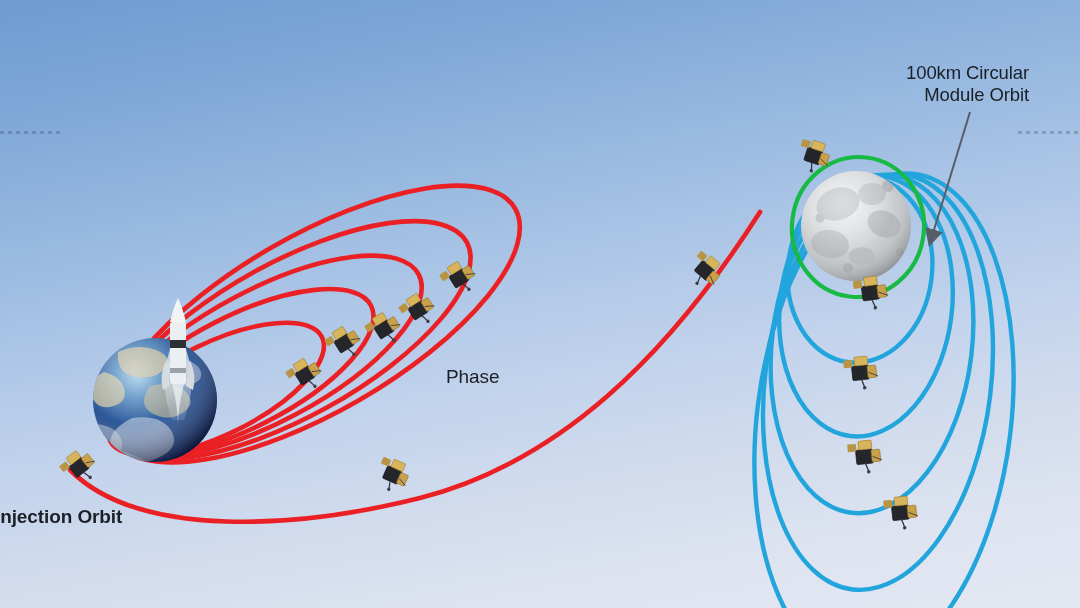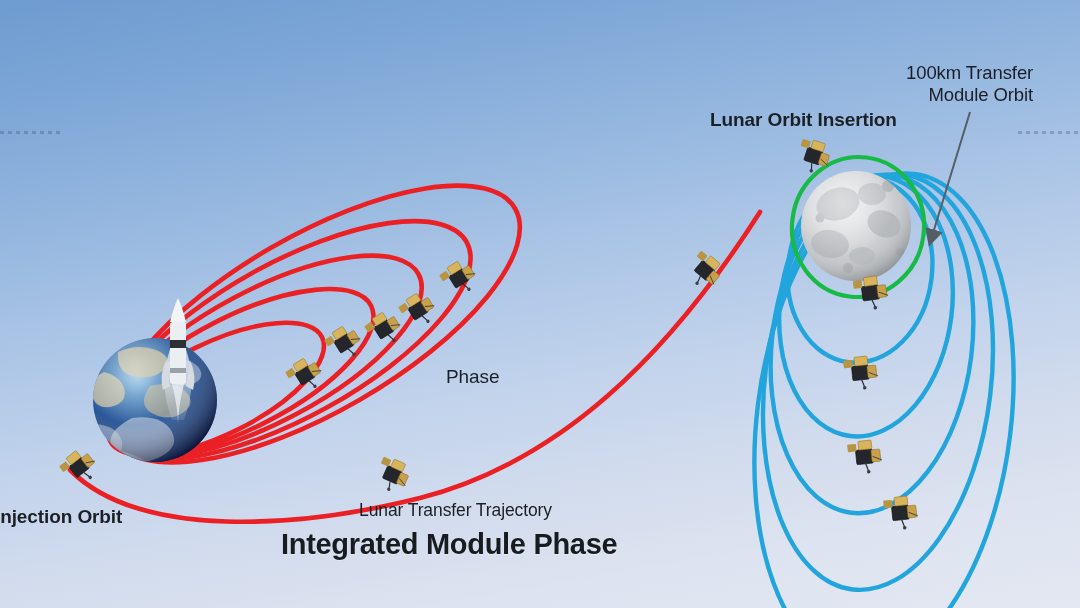--- a/index.html
+++ b/index.html
@@ -216,24 +216,21 @@
     </g>
   </svg>
 
   <div class="edge-dots left"></div>
   <div class="edge-dots right"></div>
 
   <div class="lbl lbl-bold" id="lbl-injection">Injection Orbit</div>
 
   <div class="lbl lbl-reg" id="lbl-ebns">Phase</div>
 
-  <div class="lbl lbl-reg" id="lbl-ltt">Lunar Transfer Trajectory</div>
-
-  <div class="lbl lbl-bold" id="lbl-loi">Lunar Orbit Insertion</div>
+
 
   <div class="lbl lbl-reg" id="lbl-100km">
-    <span class="l1">100km Transfer</span>
+    <span class="l1">100km Circular</span>
     <span class="l2">Module Orbit</span>
   </div>
 
-  <div id="title">Integrated Module Phase</div>
 
 </div>
 
 </body></html>

